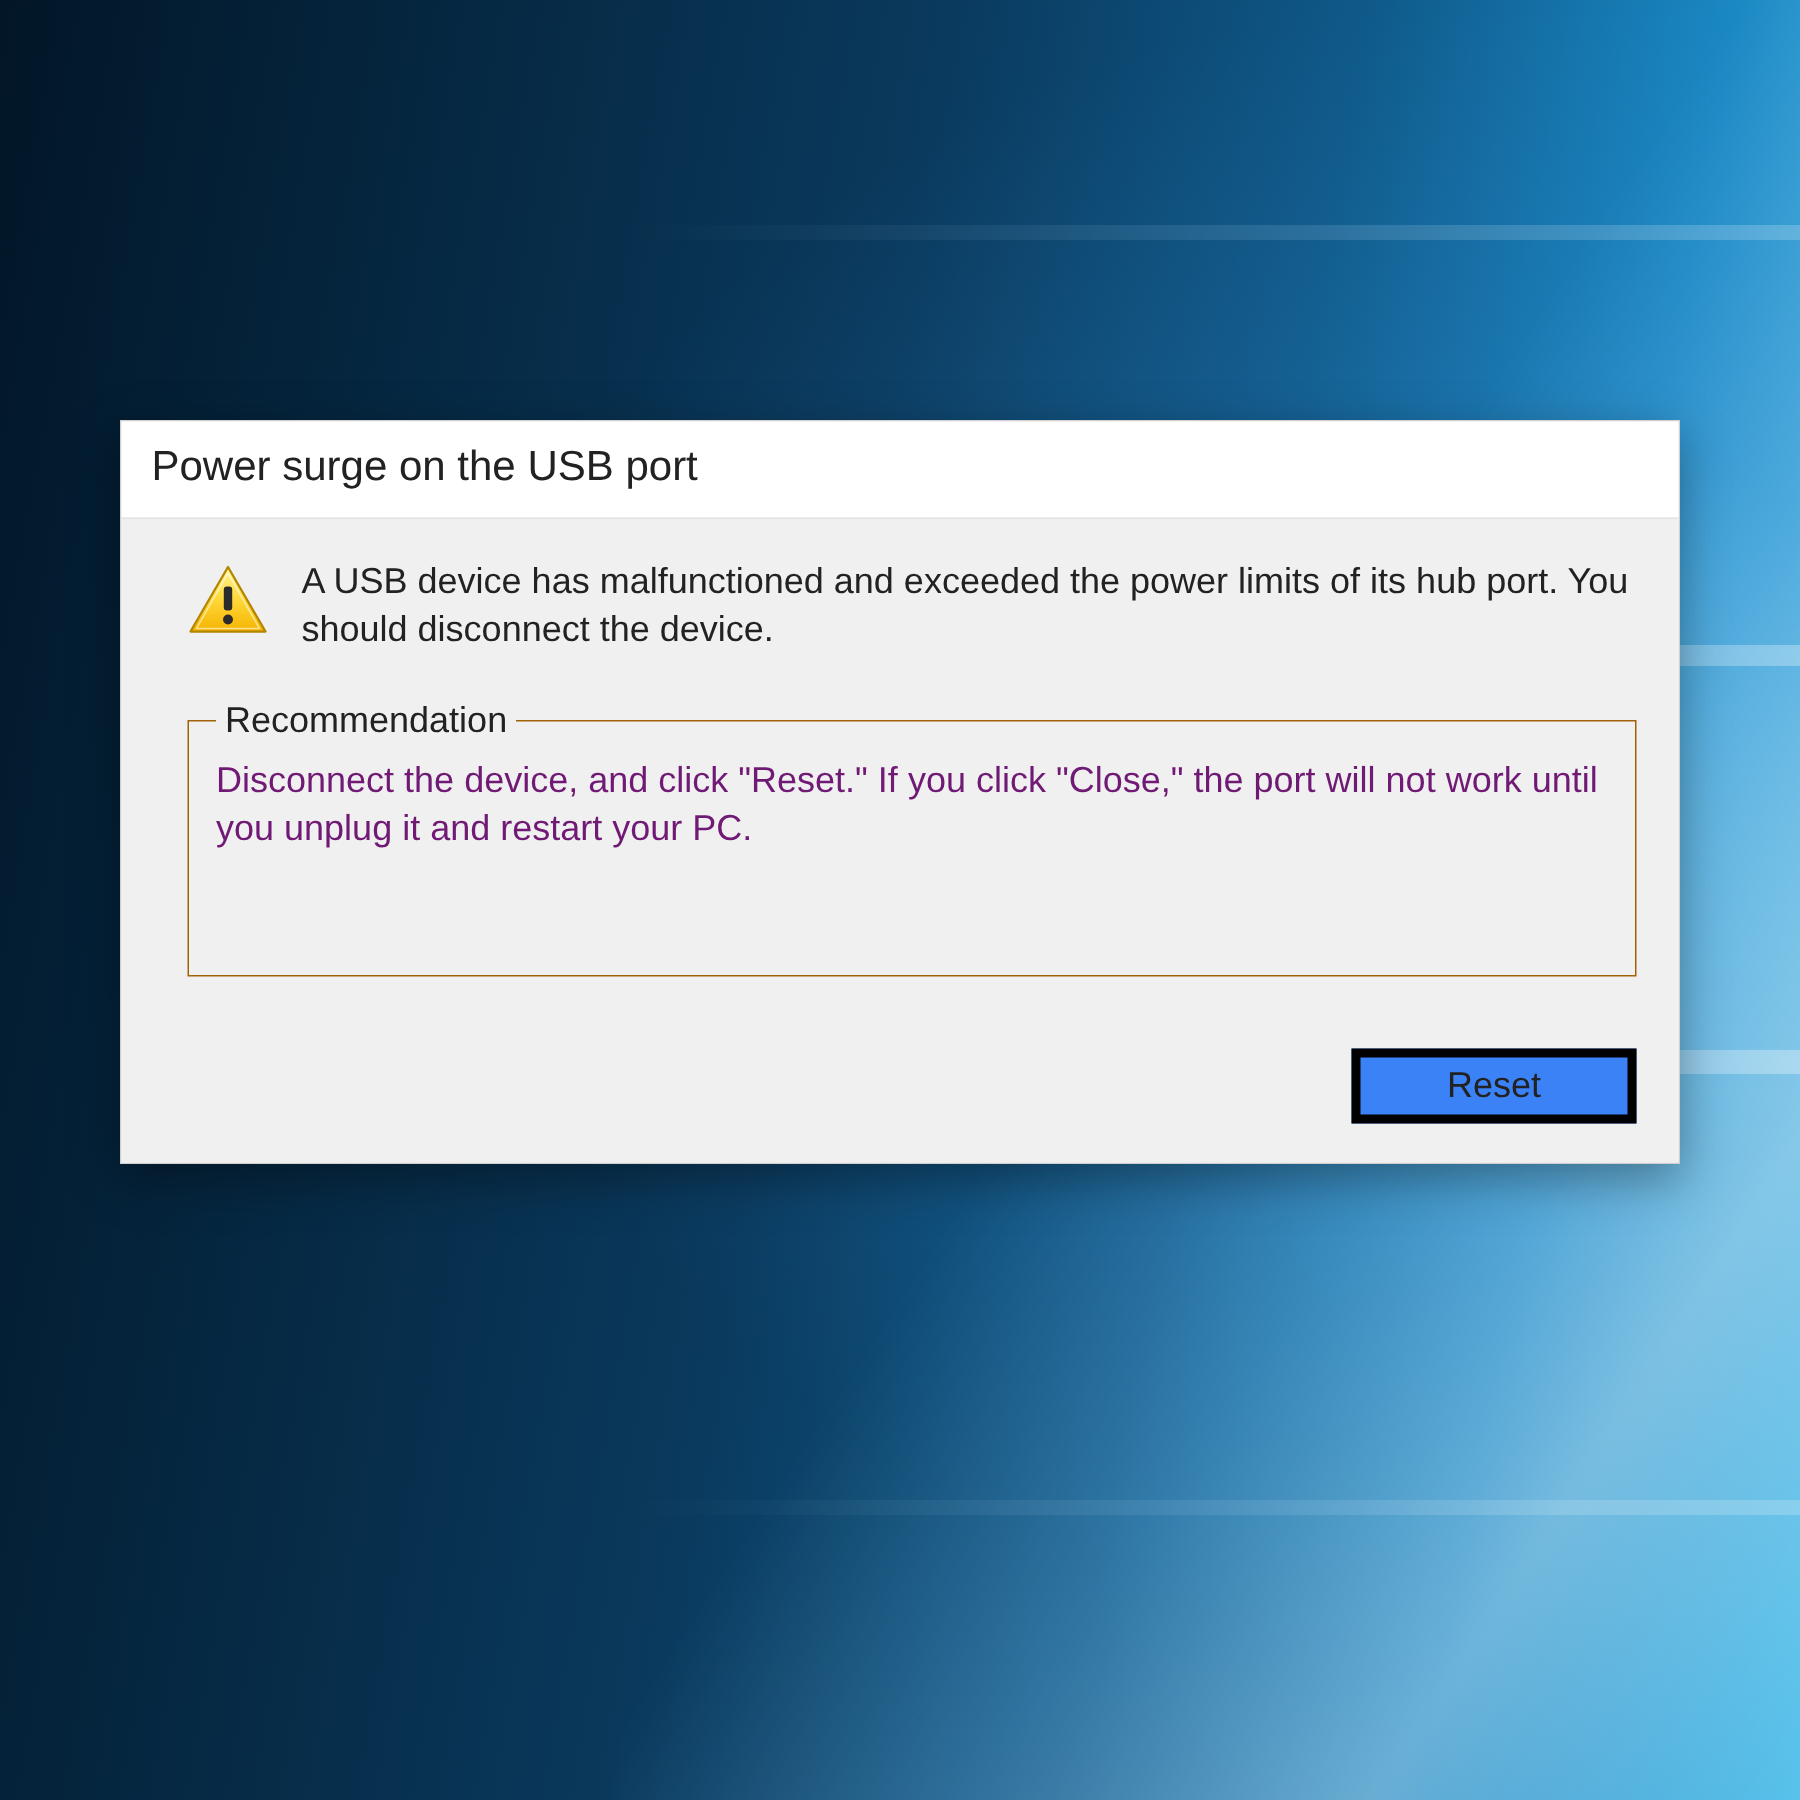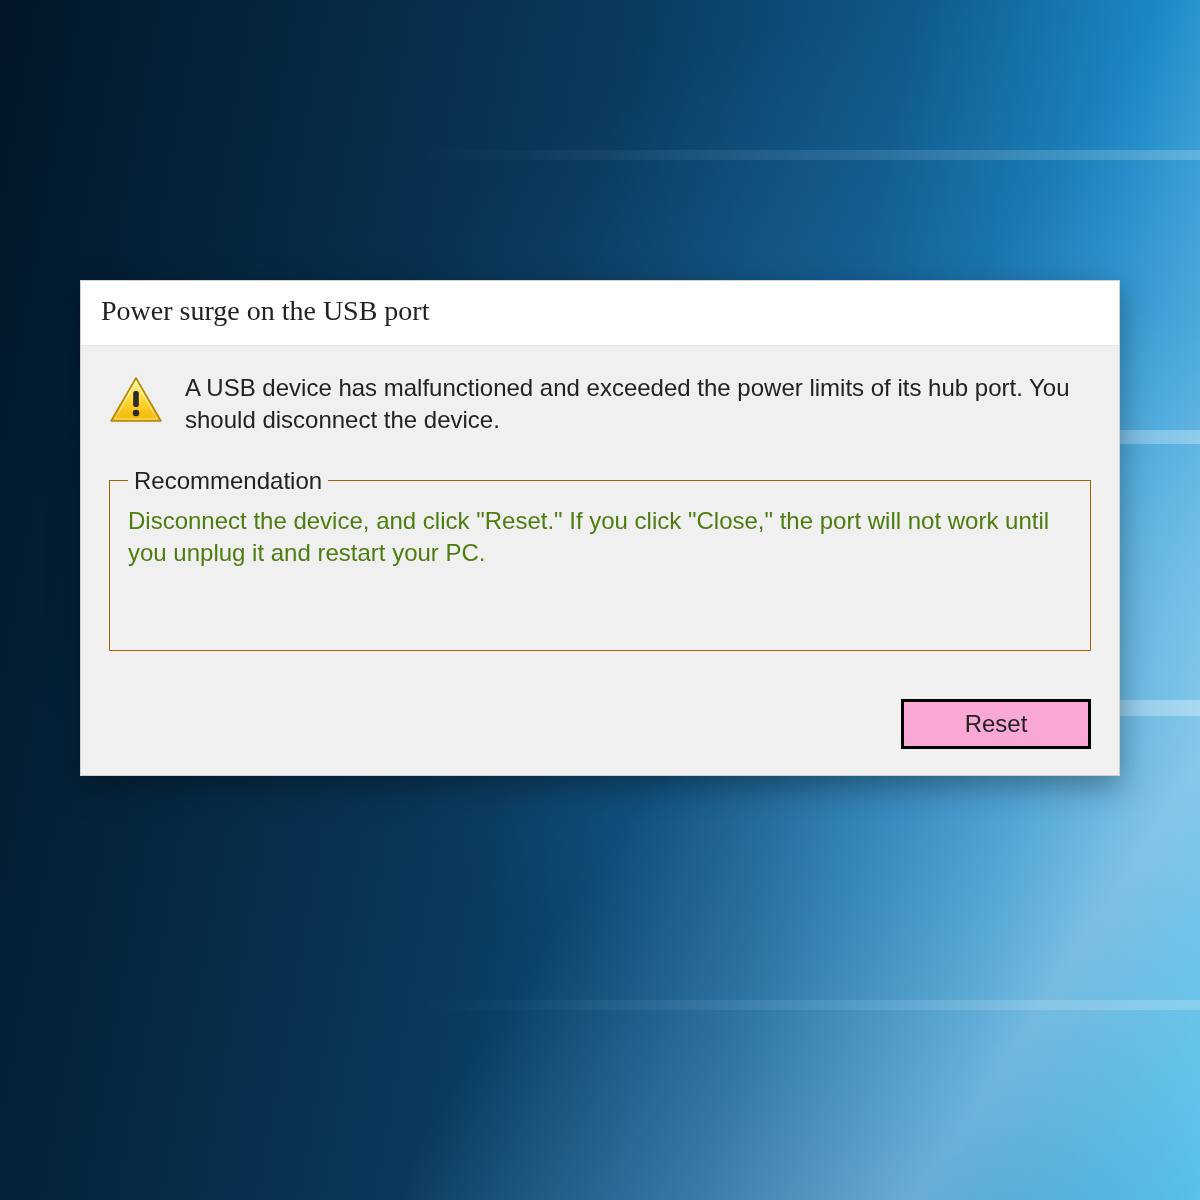--- a/index.html
+++ b/index.html
@@ -35,53 +35,52 @@
     background: #ffffff;
     box-shadow: 0 10px 30px rgba(0,0,0,0.35);
     border: 1px solid #d0d0d0;
   }
   .titlebar {
     padding: 14px 20px 18px 20px;
     background: #ffffff;
     font-size: 28px;
     font-weight: 400;
     color: #222;
-    font-family: Liberation Serif, serif;
   }
   .body {
     background: #f0f0f0;
     border-top: 1px solid #e3e3e3;
-    padding: 26px 28px 20px 28px;
+    padding: 26px 28px 20px 44px;
   }
   .msgrow { display:flex; align-items:flex-start; gap:22px; margin-bottom:30px; }
   .warn-icon { flex:0 0 auto; width:54px; height:48px; margin-top:4px; }
   .msgtext { font-size:24px; color:#222; line-height:1.35; }
   fieldset.reco {
     border:1px solid #a16207;
     padding: 10px 18px 80px 18px;
     margin-bottom: 48px;
   }
   fieldset.reco legend {
     font-size:24px; color:#222; padding:0 6px;
   }
-  .recotext { font-size:24px; color:#4d7c0f; line-height:1.35; }
+  .recotext { font-size:24px; color:#701a75; line-height:1.35; }
   .buttons { display:flex; justify-content:flex-end; gap:22px; padding-bottom:6px; }
   .btn {
     min-width: 190px;
     height: 50px;
     background:#e1e1e1;
     border:1px solid #adadad;
     font-size:24px;
     color:#222;
     font-family:inherit;
     cursor:pointer;
   }
   .btn.default {
-    border:3px solid #000000;
-    background:#f9a8d4;
+    border:6px solid #000000;
+    background:#3b82f6;
   }
 </style>
 </head>
 <body>
 
 <div class="wallpaper">
   <div class="bar b1"></div>
   <div class="bar b2"></div>
   <div class="bar b3"></div>
   <div class="bar b4"></div>

